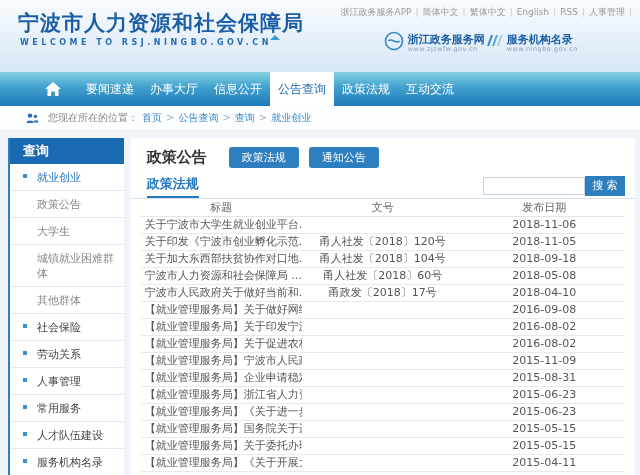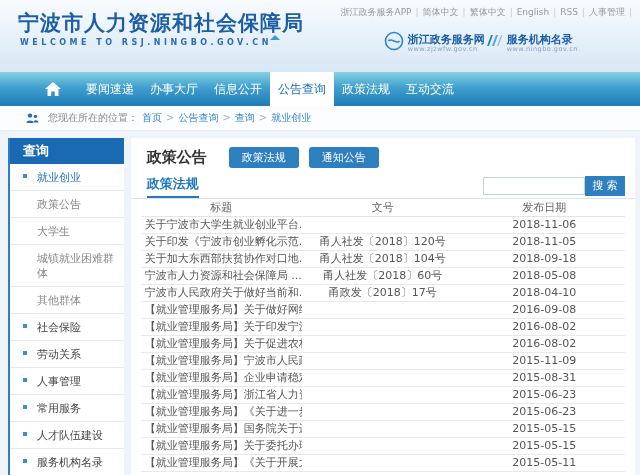--- a/index.html
+++ b/index.html
@@ -242,21 +242,21 @@
             <td class="c-date">2015-05-15</td>
           </tr>
           <tr>
             <td class="c-title">【就业管理服务局】关于委托办理台湾香港澳门人员...</td>
             <td class="c-doc"></td>
             <td class="c-date">2015-05-15</td>
           </tr>
           <tr>
             <td class="c-title">【就业管理服务局】《关于开展大学生网络创业认定...</td>
             <td class="c-doc"></td>
-            <td class="c-date">2015-05-11</td>
+            <td class="c-date">2015-04-11</td>
           </tr>
         </tbody>
     </table>
 
     <div class="pager">
       <span class="pg-size">
         <span>15</span>
         <span class="caret">▼</span>
       </span>
       <span class="pg-vsep"></span>

